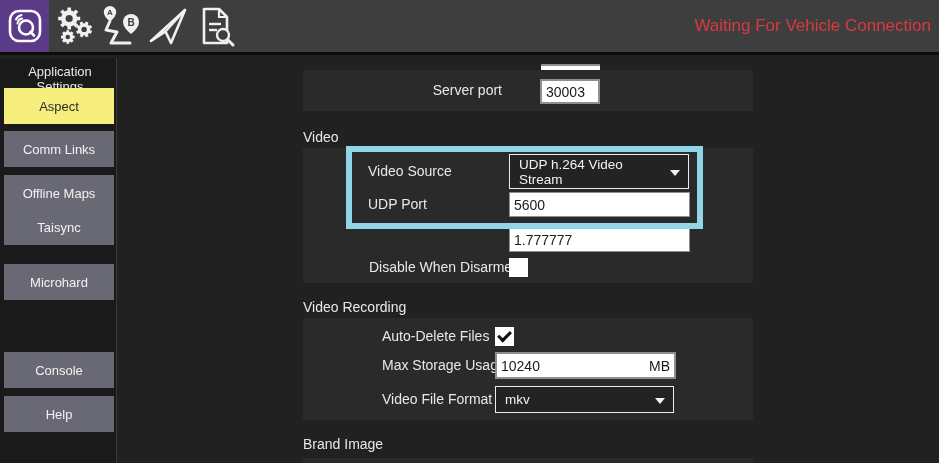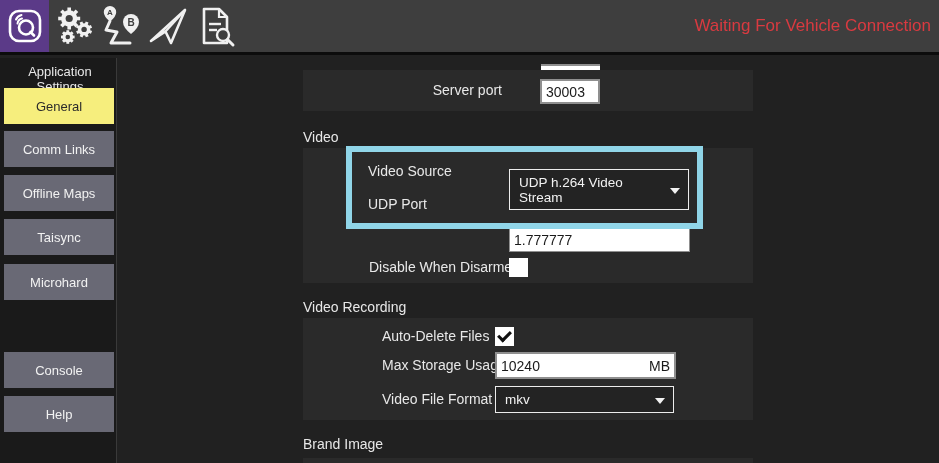--- a/index.html
+++ b/index.html
@@ -136,48 +136,51 @@
         <circle cx="30" cy="31" r="6" fill="#3e3e3e" stroke="#f0f0f0" stroke-width="2.4"></circle>
         <line x1="34.5" y1="35.5" x2="40" y2="41" stroke="#f0f0f0" stroke-width="3" stroke-linecap="round"></line>
       </svg>
     </div>
 
     <div class="status-text">Waiting For Vehicle Connection</div>
   </header>
 
   <aside class="sidebar">
     <div class="sidebar-title">Application Settings</div>
-    <div class="side-btn selected" style="top:30px">General</div>
+    <div class="side-btn selected" style="top:30px">Aspect</div>
     <div class="side-btn" style="top:117px">Offline Maps</div>
     <div class="side-btn" style="top:73px">Comm Links</div>
-    <div class="side-btn" style="top:161px">Taisync</div>
+    <div class="side-btn" style="top:151px">Taisync</div>
     <div class="side-btn" style="top:206px">Microhard</div>
     <div class="side-btn" style="top:294px">Console</div>
     <div class="side-btn" style="top:338px">Help</div>
   </aside>
 
   <main>
 
     <div class="clipped-input" style="left:541px;top:64px;width:59px;height:7px"></div>
 
     <section class="panel" style="left:303px;top:70px;width:450px;height:41px">
       <span class="row-label" style="left:0;width:199px;text-align:right;top:0;line-height:41px">Server port</span>
       <div class="text-input" style="left:237px;top:9px;width:60px;height:25px">
         <span>30003</span>
       </div>
     </section>
 
     <span class="section-label" style="left:303px;top:129px">Video</span>
     <section class="panel" style="left:303px;top:148px;width:450px;height:135px">
       <span class="row-label" style="left:65px;top:10px;line-height:26px">Video Source</span>
-      <div class="combo" style="left:206px;top:21px;width:180px;height:41px">
+      <div class="combo" style="left:206px;top:6px;width:180px;height:35px">
         <span>UDP h.264 Video Stream</span>
       </div>
 
       <span class="row-label" style="left:65px;top:44px;line-height:25px">UDP Port</span>
+      <div class="text-input" style="left:206px;top:44px;width:181px;height:25px;border-width:1.5px">
+        <span>5600</span>
+      </div>
 
       <div class="text-input" style="left:206px;top:79px;width:181px;height:25px;border-width:1.5px">
         <span>1.777777</span>
       </div>
 
       <span class="row-label" style="left:66px;top:110px;line-height:19px">Disable When Disarmed</span>
       <div class="checkbox" style="left:206px;top:110px"></div>
     </section>
 
     <div class="highlight-box"></div>

